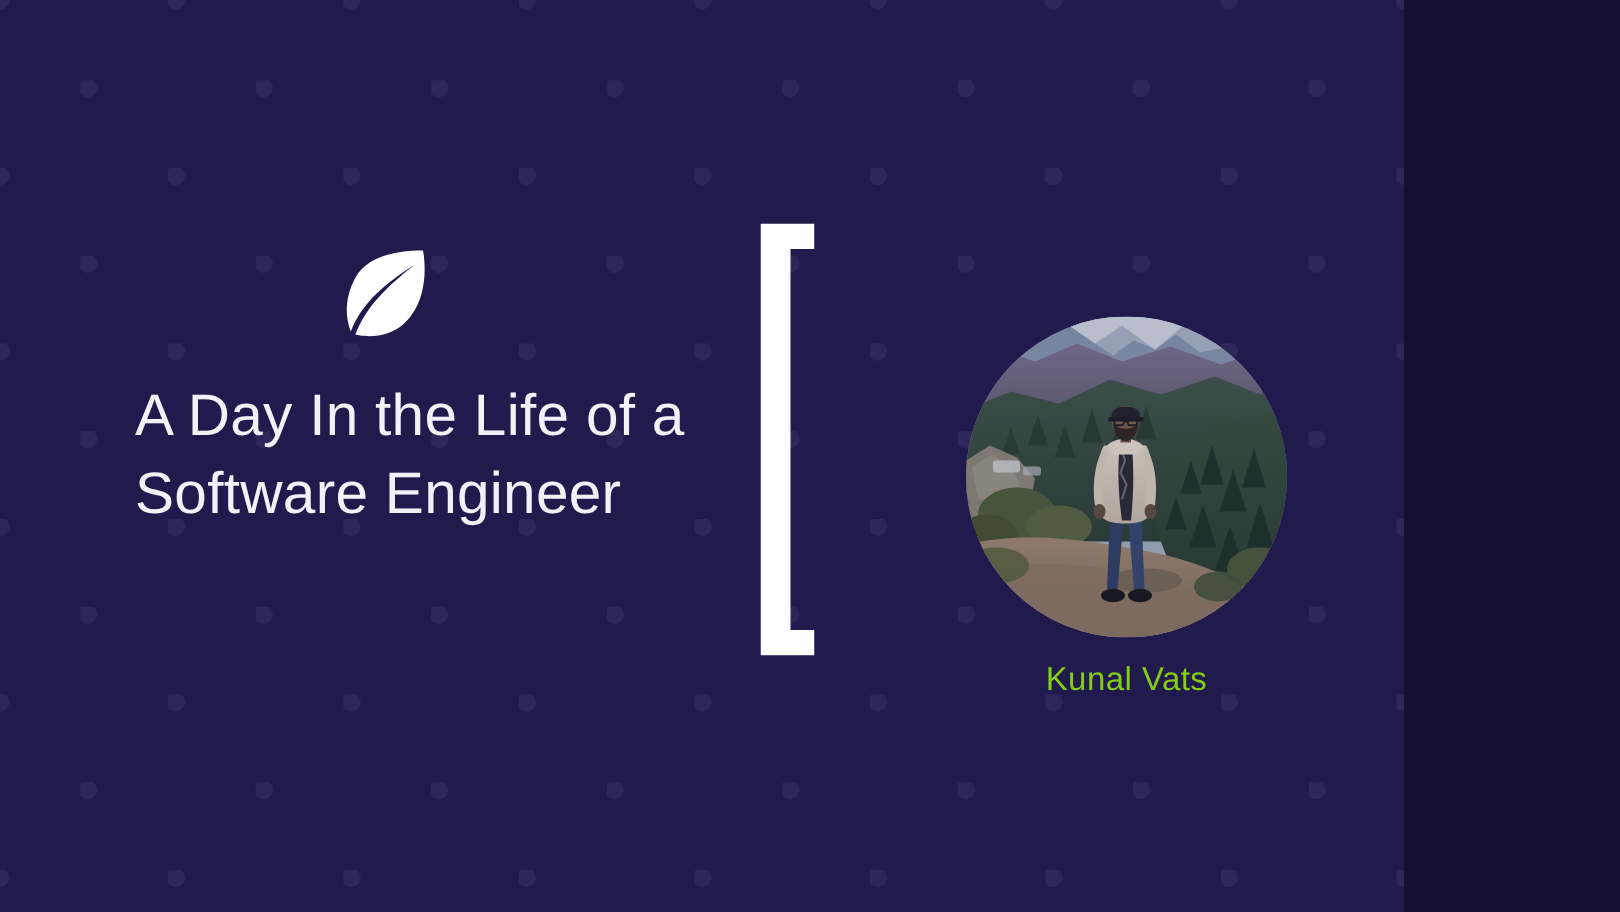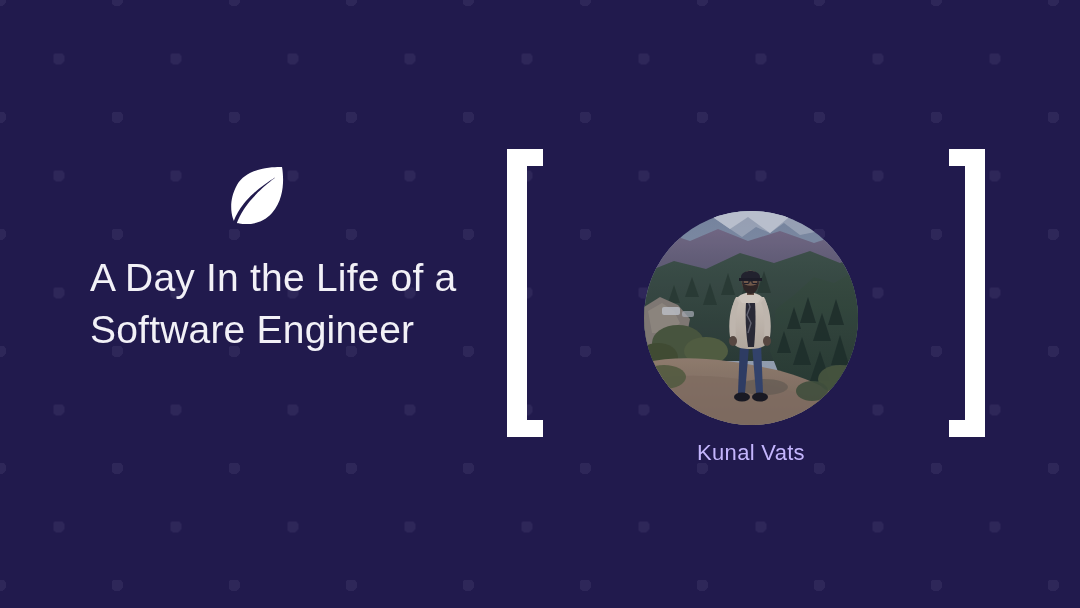--- a/index.html
+++ b/index.html
@@ -5,21 +5,21 @@
   html, body {
     margin: 0;
     padding: 0;
     background: #14102e;
   }
   body {
     font-family: "Liberation Sans", sans-serif;
   }
   .slide {
     position: relative;
-    width: 1080px;
+    width: 936px;
     height: 608px;
     overflow: hidden;
     background-color: #211a4d;
   }
   
   .dot-pattern {
     position: absolute;
     inset: 0;
     background-image:
       radial-gradient(circle at 5px 5px, #2e2759 6px, rgba(0,0,0,0) 6.5px),
@@ -74,21 +74,21 @@
     overflow: hidden;
   }
   .portrait svg { display: block; width: 100%; height: 100%; }
 
   .person-name {
     position: absolute;
     left: 644px;
     top: 440px;
     width: 214px;
     text-align: center;
-    color: #c4b5fd;
+    color: #84cc16;
     font-size: 22px;
     font-weight: 300;
     letter-spacing: 0.3px;
   }
 </style>
 </head>
 <body>
 
 <div class="slide">
 

